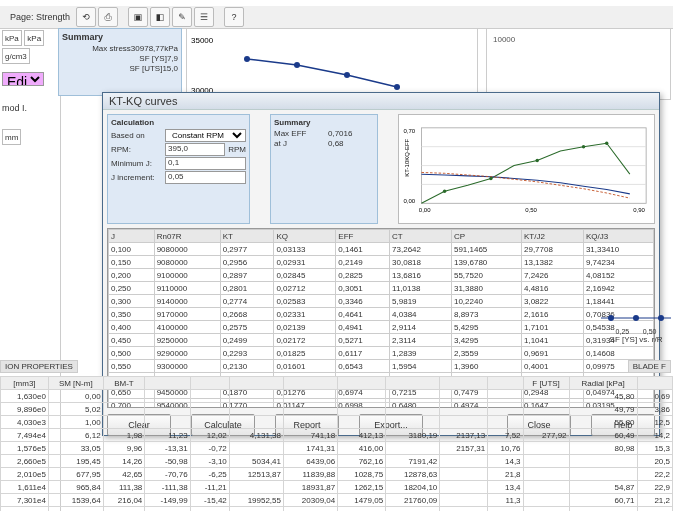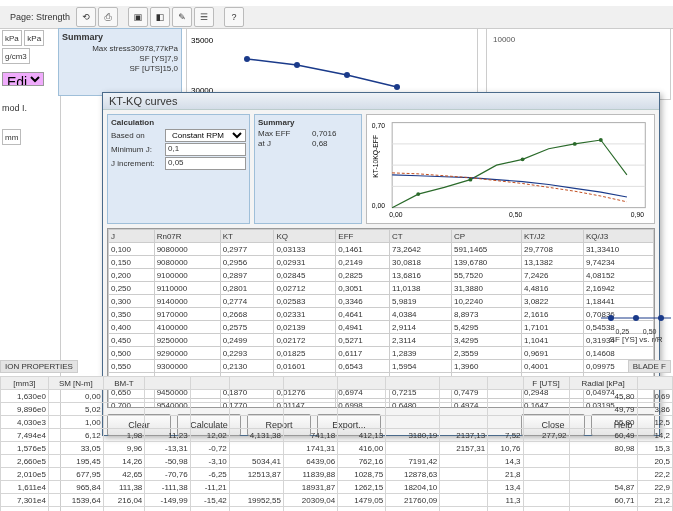--- a/index.html
+++ b/index.html
@@ -12,34 +12,34 @@
 .summary-box{position:absolute;top:28px;left:58px;width:116px;height:60px;border:1px solid #9fbfd9;background:#dfe9f5;padding:3px}
 .summary-box .hdr{font-weight:bold;margin-bottom:2px}
 .summary-row{display:flex;justify-content:flex-end;font-size:8px;margin-bottom:1px}
 .chart1, .chart2{position:absolute;top:28px;height:70px;border:1px solid #ccc;background:#fff}
 .chart1{left:186px;width:290px}
 .chart2{left:486px;right:2px}
 .chart-axis-label{position:absolute;font-size:8px;color:#555}
 .dialog{position:absolute;left:102px;top:92px;width:556px;height:342px;border:1px solid #4a6a8a;background:#f4f4f4;box-shadow:2px 2px 6px rgba(0,0,0,0.3)}
 .dialog-title{background:linear-gradient(#eef2f7,#d4dde8);border-bottom:1px solid #bcc;padding:2px 6px;font-size:11px}
 .dialog-body{padding:4px;display:flex;flex-direction:column;height:calc(100% - 18px)}
-.top-panels{display:flex;gap:4px;height:110px;margin-bottom:4px}
+.top-panels{display:flex;gap:20px;height:110px;margin-bottom:4px}
 .panel{border:1px solid #9fbfd9;background:#dfe9f5;padding:3px;font-size:8px}
 .panel .phdr{font-weight:bold;margin-bottom:2px}
 .panel-calc{width:135px}
 .panel-sum{width:100px}
 .panel-chart{flex:1;background:#fff;border-color:#bbb;padding:1px;position:relative}
 .frow{display:flex;align-items:center;margin-bottom:1px;font-size:8px}
 .frow .lbl{width:54px}
 .frow .inp{flex:1;height:13px;border:1px solid #999;background:#fff;font-size:8px;padding:0 2px;display:inline-block;box-sizing:border-box}
 .dtable{flex:1;border:1px solid #999;overflow:auto;background:#fff}
 .dtable table{border-collapse:collapse;width:100%;font-size:8px}
 .dtable th,.dtable td{border:1px solid #ccc;padding:0 2px;height:12px;text-align:left;white-space:nowrap}
 .dtable th{background:#e8e8e8;font-weight:normal}
-.dlg-buttons{display:flex;gap:6px;justify-content:flex-start;padding:6px 0 2px 0}
+.dlg-buttons{display:flex;gap:20px;justify-content:flex-start;padding:6px 0 2px 0}
 .btn{min-width:62px;height:20px;border:1px solid #999;background:linear-gradient(#fdfdfd,#e6e6e6);border-radius:2px;font-size:9px;display:inline-flex;align-items:center;justify-content:center}
 .section-hdr{position:absolute;left:0;top:360px;font-size:8px;background:#e4e4e4;padding:1px 4px;border:1px solid #ccc}
 .bg-table{position:absolute;left:0;top:376px;right:0;bottom:0;overflow:hidden}
 .bg-table table{border-collapse:collapse;font-size:8px;width:100%}
 .bg-table th,.bg-table td{border:1px solid #d5d5d5;padding:0 2px;height:12px;text-align:right;white-space:nowrap}
 .bg-table th{background:#eee;font-weight:normal;text-align:center}
 .right-strip{position:absolute;top:310px;right:2px;width:70px;font-size:8px;text-align:center}
 .unit-box{border:1px solid #bbb;background:#fff;padding:0 2px;height:14px;display:inline-flex;align-items:center;font-size:8px;margin-bottom:2px}
 .sel{height:14px;border:1px solid #999;background:#f0abfc;font-size:14px;width:42px}
 </style>
@@ -103,20 +103,25 @@
 
 <div class="dialog">
   <div class="dialog-title">KT-KQ curves</div>
   <div class="dialog-body">
     <div class="top-panels">
       <div class="panel panel-calc">
         <div class="phdr">Calculation</div>
         <div class="frow">
               <span class="lbl">Based on</span>
               <select class="inp"><option>Constant RPM</option></select>
+            </div>
+        <div class="frow">
+              <span class="lbl">RPM:</span>
+              <span class="inp">395,0</span>
+              <span style="margin-left:3px">RPM</span>
             </div>
         <div class="frow">
               <span class="lbl">Minimum J:</span>
               <span class="inp">0,1</span>
             </div>
         <div class="frow">
               <span class="lbl">J increment:</span>
               <span class="inp">0,05</span>
             </div>
       </div>

